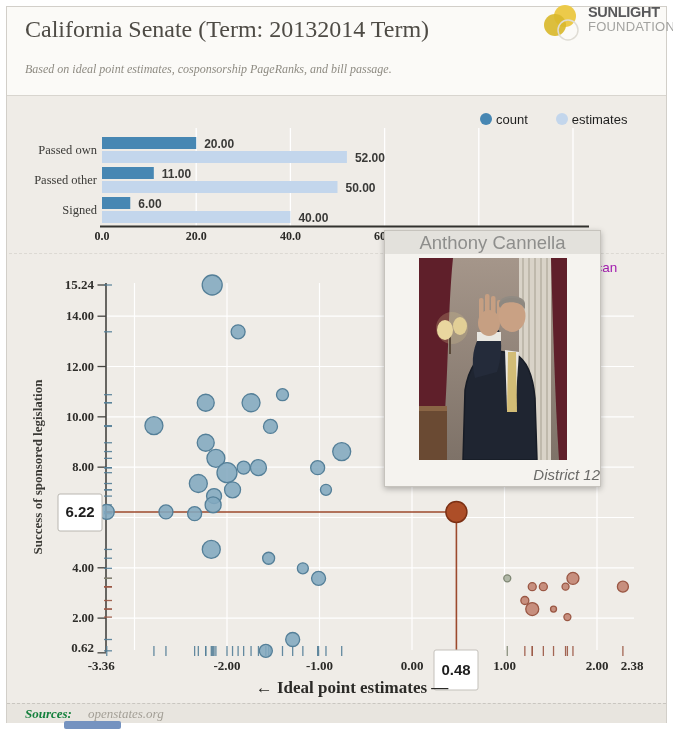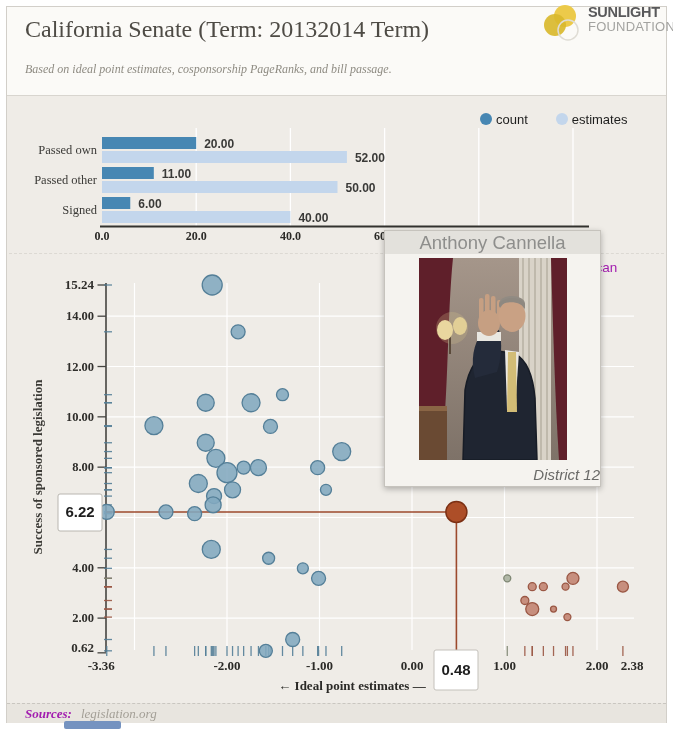--- a/index.html
+++ b/index.html
@@ -24,34 +24,34 @@
   .bar-legend{position:absolute;left:480px;top:111px;height:16px;display:flex;gap:28px;
         font-size:13px;color:#1e1e1e;align-items:center;}
   .bar-legend .item{display:flex;align-items:center;gap:4px;}
   .dot{width:12px;height:12px;border-radius:50%;display:inline-block;}
   #chart-svg{position:absolute;left:0;top:0;width:673px;height:729px;}
   .ylab-wrap{position:absolute;left:38px;top:465px;width:0;height:0;}
   .ylab-wrap span{display:inline-block;white-space:nowrap;
         transform:translate(-50%,-50%) rotate(-90deg);
         font-family:"Liberation Serif",serif;font-weight:bold;font-size:13px;color:#3b3a36;}
   .xcaption{position:absolute;left:352px;top:678px;transform:translateX(-50%);
-        font-family:"Liberation Serif",serif;font-weight:bold;font-size:13px;color:#2b2a27;
+        font-family:"Liberation Serif",serif;font-weight:bold;font-size:17px;color:#2b2a27;
         white-space:nowrap;}
   .legend-partial{position:absolute;left:567px;top:260px;font-size:13.5px;color:#a21caf;}
   .tooltip{position:absolute;left:348px;top:230px;width:217px;height:257px;
         background:#f5f3ef;border:1px solid #c6c3bd;box-shadow:0 2px 6px rgba(0,0,0,.28);
         box-sizing:border-box;margin-left:36px;}
   .tooltip-header{height:23px;background:#e3e1dc;text-align:center;
         font-size:18.5px;line-height:23px;color:#8e8e8c;white-space:nowrap;overflow:hidden;}
   .tooltip-photo{display:block;margin:4px auto 0 auto;width:148px;height:202px;}
   .tooltip-caption{margin-top:6px;text-align:right;font-style:italic;
         font-size:15px;color:#6a6a68;}
   .footer-text{position:absolute;left:25px;top:706px;
         font-family:"Liberation Serif",serif;font-style:italic;font-size:13px;color:#a39f96;}
-  .footer-text b{font-weight:bold;color:#a21caf;margin-right:9px;}
+  .footer-text b{font-weight:bold;color:#15803d;margin-right:16px;}
   .blue-strip{position:absolute;left:64px;top:721px;width:57px;height:8px;
         border-radius:2px;background:#7593c0;}
 </style>
 </head>
 <body>
 
 <div id="page">
   <div class="card"></div>
 
   <div class="page-title">California Senate (Term: 20132014 Term)</div>
@@ -314,16 +314,16 @@
       <polygon points="89,94 97,94 98,154 88,154" fill="#d2bc76"></polygon>
       <ellipse cx="93" cy="46" rx="13" ry="8" fill="#918b83"></ellipse>
       <ellipse cx="93" cy="58" rx="13.5" ry="16" fill="#c9a184"></ellipse>
       <path d="M80,50 C82,42 104,42 106,52 L106,46 C100,38 86,38 80,46 Z" fill="#8e8880"></path>
     </svg>
     <div class="tooltip-caption">District 12</div>
   </div>
 
   <div class="footer"></div>
   <div class="footer-text">
-    <b>Sources:</b><span>legislation.org</span>
+    <b>Sources:</b><span>openstates.org</span>
   </div>
   <div class="blue-strip"></div>
 </div>
 
 </body></html>

